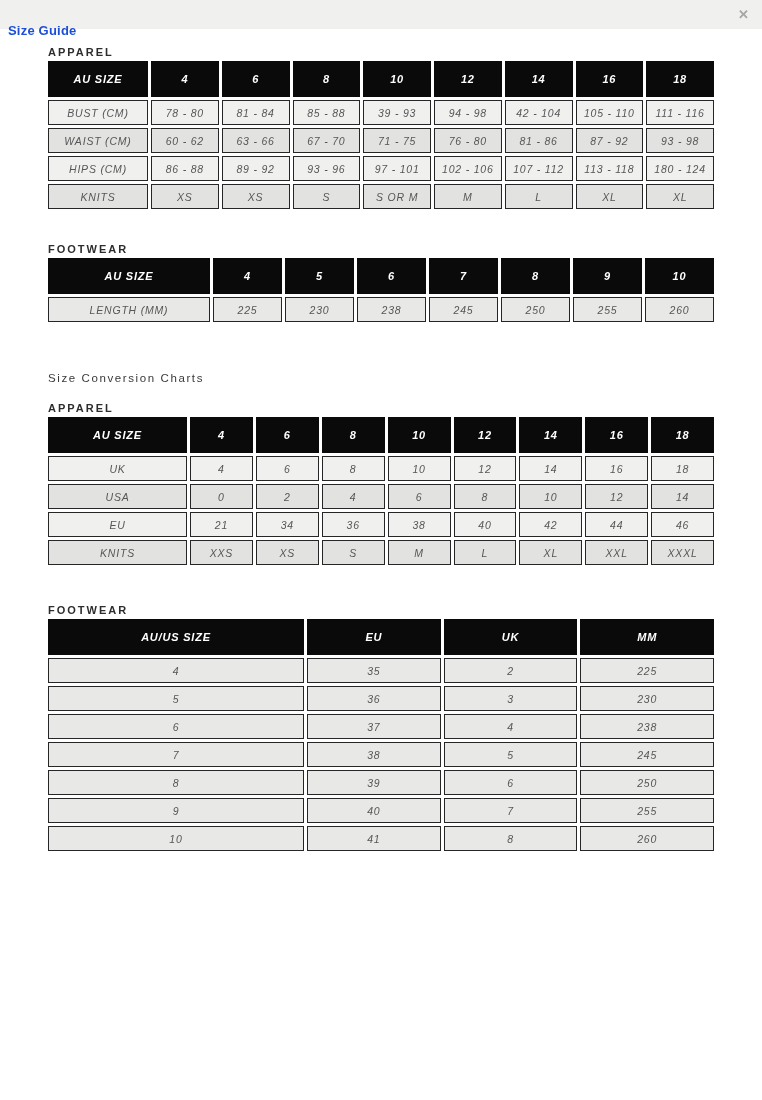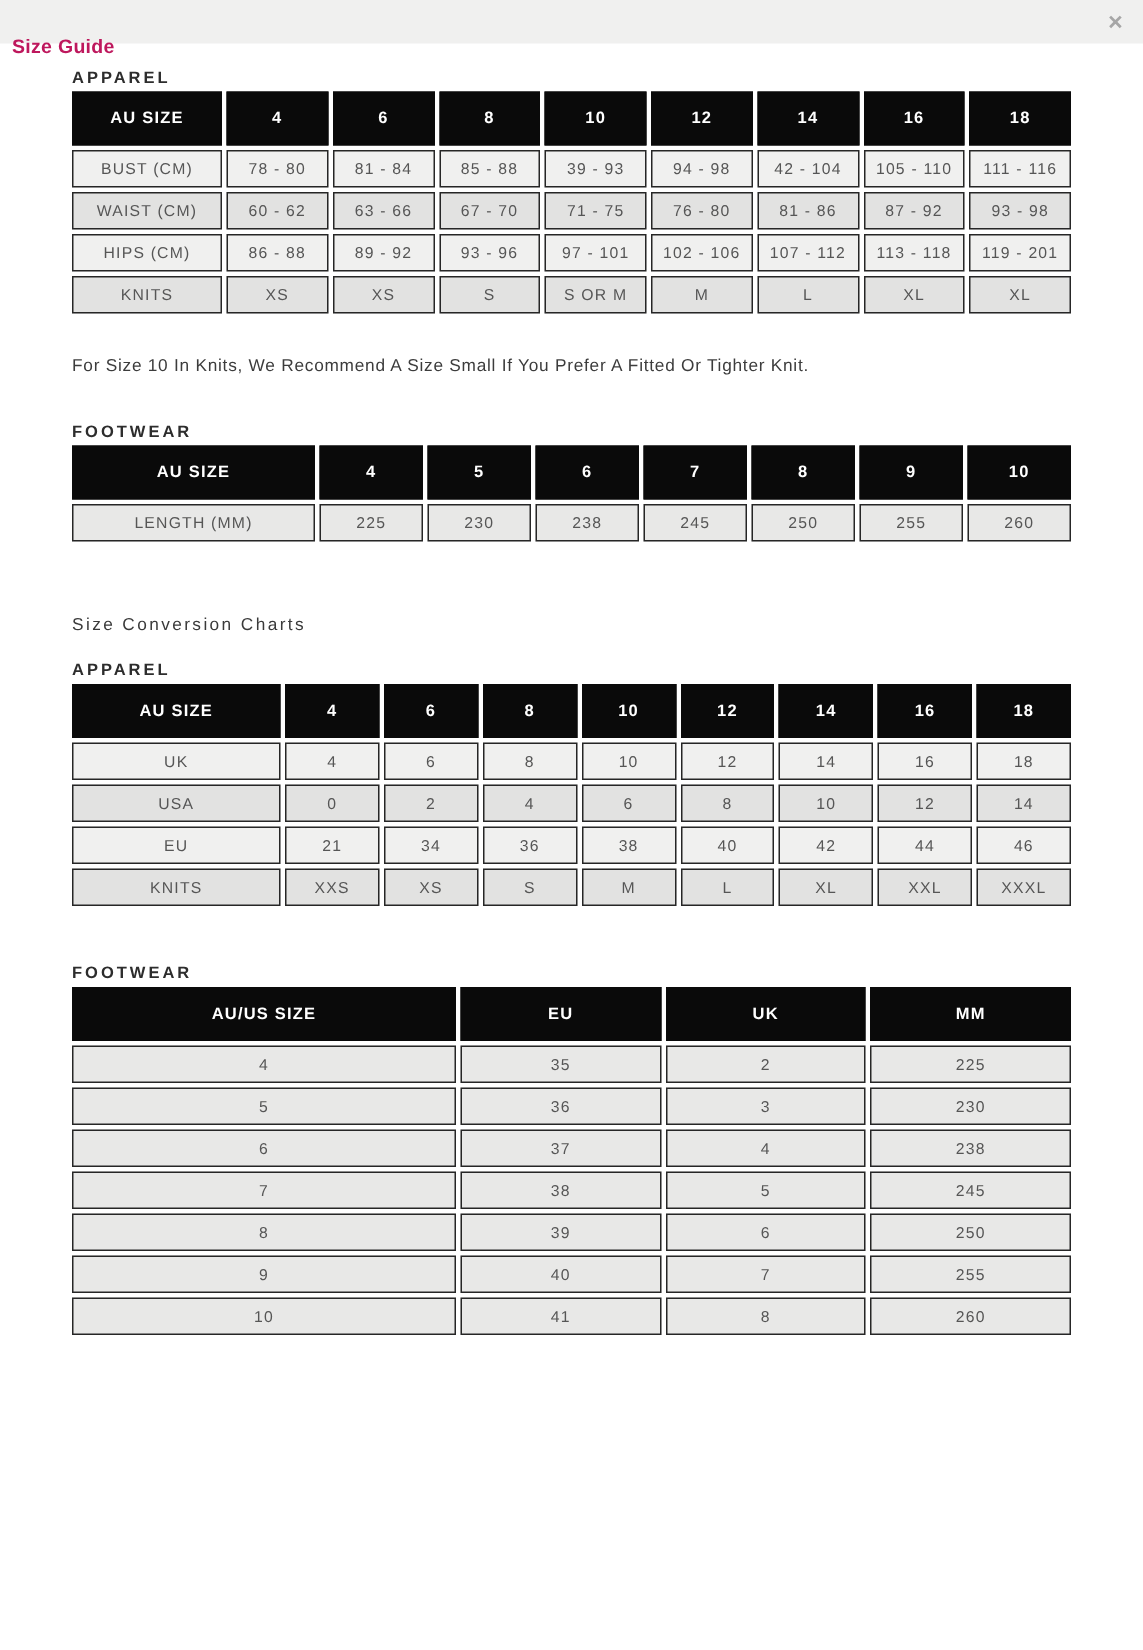--- a/index.html
+++ b/index.html
@@ -8,21 +8,21 @@
     font-family:"Liberation Sans", sans-serif;
     -webkit-font-smoothing:antialiased;
     overflow:hidden;
   }
   
   .topbar {
     height:29px; background:#f0f0ef;
     display:flex; align-items:center; justify-content:space-between;
     padding:0 13px 0 8px; box-sizing:border-box;
   }
-  .topbar-title { font-size:13px; font-weight:bold; color:#be185d; letter-spacing:0.2px;margin-top:32px; }
+  .topbar-title { font-size:13px; font-weight:bold; color:#1d4ed8; letter-spacing:0.2px;margin-top:32px; }
   .close-btn {
     font-size:13px; color:#a6a6a6; font-weight:bold;
     line-height:1; cursor:pointer; user-select:none;
     font-family:"Liberation Sans", sans-serif;
   }
   
   .content { padding:0 48px; }
   .section-title {
     font-size:11.5px; color:#3a3a3a; letter-spacing:1.6px; line-height:12px;
   }
@@ -39,21 +39,21 @@
   .mt-apparel2   { margin-top:19px; }
   .mt-table3     { margin-top:10px; }
   .mt-footwear2  { margin-top:37px; }
   .mt-table4     { margin-top:10px; }
   .note-text {
     font-size:11.5px; color:#3c3c3c; letter-spacing:0.5px; line-height:14px;
   }
   
   table.size-table {
     border-collapse:separate; border-spacing:3px;
-    width:672px; margin:0 -3px; table-layout:fixed;
+    width:672px; margin:0 -3px; table-layout:fixed;font-style:italic;
   }
   table.size-table th {
     background:#0a0a0a; color:#ffffff; font-weight:bold;
     font-size:11px; letter-spacing:0.8px;
     height:34px; text-align:center; vertical-align:middle;
     border:1px solid #0a0a0a; padding:0;
   }
   table.size-table td {
     color:#565656; font-size:10.5px; letter-spacing:0.8px;
     height:23px; text-align:center; vertical-align:middle;
@@ -120,37 +120,36 @@
         </tr>
         <tr>
           <td>HIPS (CM)</td>
           <td>86 - 88</td>
           <td>89 - 92</td>
           <td>93 - 96</td>
           <td>97 - 101</td>
           <td>102 - 106</td>
           <td>107 - 112</td>
           <td>113 - 118</td>
-          <td>119 - 201</td>
+          <td>180 - 124</td>
         </tr>
         <tr>
           <td>KNITS</td>
           <td>XS</td>
           <td>XS</td>
           <td>S</td>
           <td>S OR M</td>
           <td>M</td>
           <td>L</td>
           <td>XL</td>
           <td>XL</td>
         </tr>
       </tbody>
     </table>
 
-  <div class="note-text mt-note">For Size 10 In Knits, We Recommend A Size Small If You Prefer A Fitted Or Tighter Knit.</div>
 
   <div class="sub-heading mt-footwear1">FOOTWEAR</div>
   <table class="size-table t2 mt-table2">
       <thead>
         <tr>
           <th>AU SIZE</th>
           <th>4</th>
           <th>5</th>
           <th>6</th>
           <th>7</th>

